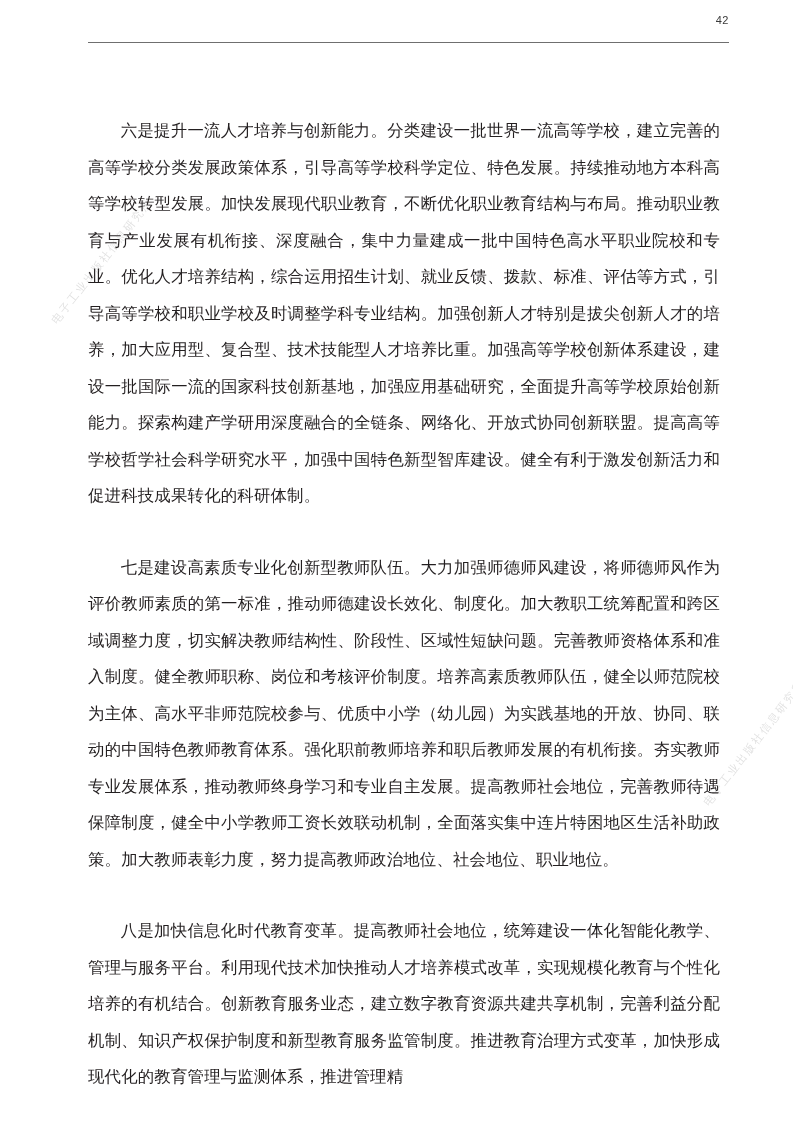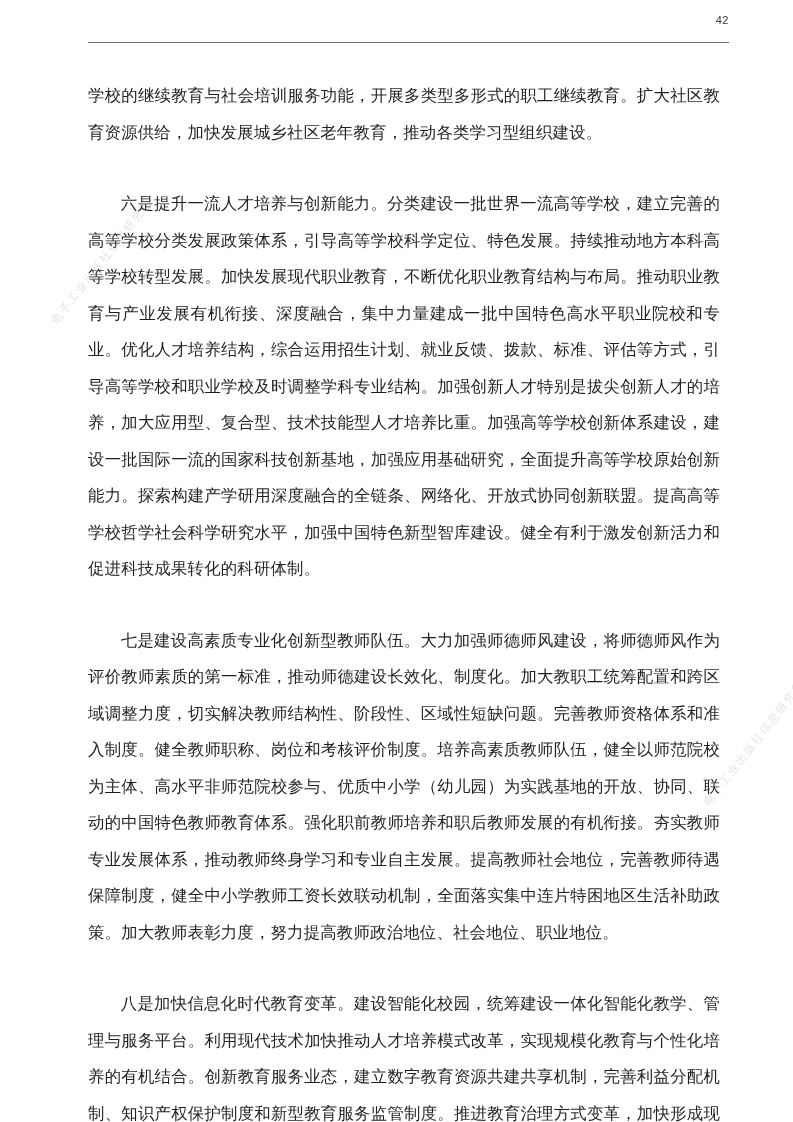--- a/index.html
+++ b/index.html
@@ -92,22 +92,21 @@
 </head>
 <body>
 
 <div class="page">
 
   <div class="page-number">42</div>
 
   <div class="header-rule"></div>
 
   <div class="content">
-    <p>学校的继续教育与社会培训服务功能，开展多类型多形式的职工继续教育。扩大社区教育资源供给，加快发展城乡社区老年教育，推动各类学习型组织建设。</p>
     <p class="indent">六是提升一流人才培养与创新能力。分类建设一批世界一流高等学校，建立完善的高等学校分类发展政策体系，引导高等学校科学定位、特色发展。持续推动地方本科高等学校转型发展。加快发展现代职业教育，不断优化职业教育结构与布局。推动职业教育与产业发展有机衔接、深度融合，集中力量建成一批中国特色高水平职业院校和专业。优化人才培养结构，综合运用招生计划、就业反馈、拨款、标准、评估等方式，引导高等学校和职业学校及时调整学科专业结构。加强创新人才特别是拔尖创新人才的培养，加大应用型、复合型、技术技能型人才培养比重。加强高等学校创新体系建设，建设一批国际一流的国家科技创新基地，加强应用基础研究，全面提升高等学校原始创新能力。探索构建产学研用深度融合的全链条、网络化、开放式协同创新联盟。提高高等学校哲学社会科学研究水平，加强中国特色新型智库建设。健全有利于激发创新活力和促进科技成果转化的科研体制。</p>
     <p class="indent">七是建设高素质专业化创新型教师队伍。大力加强师德师风建设，将师德师风作为评价教师素质的第一标准，推动师德建设长效化、制度化。加大教职工统筹配置和跨区域调整力度，切实解决教师结构性、阶段性、区域性短缺问题。完善教师资格体系和准入制度。健全教师职称、岗位和考核评价制度。培养高素质教师队伍，健全以师范院校为主体、高水平非师范院校参与、优质中小学（幼儿园）为实践基地的开放、协同、联动的中国特色教师教育体系。强化职前教师培养和职后教师发展的有机衔接。夯实教师专业发展体系，推动教师终身学习和专业自主发展。提高教师社会地位，完善教师待遇保障制度，健全中小学教师工资长效联动机制，全面落实集中连片特困地区生活补助政策。加大教师表彰力度，努力提高教师政治地位、社会地位、职业地位。</p>
-    <p class="indent">八是加快信息化时代教育变革。建设智能化校园，统筹建设一体化智能化教学、管理与服务平台。利用现代技术加快推动人才培养模式改革，实现规模化教育与个性化培养的有机结合。创新教育服务业态，建立数字教育资源共建共享机制，完善利益分配机制、知识产权保护制度和新型教育服务监管制度。推进教育治理方式变革，加快形成现代化的教育管理与监测体系，推进管理精</p>
+    <p class="indent">八是加快信息化时代教育变革。提高教师社会地位，统筹建设一体化智能化教学、管理与服务平台。利用现代技术加快推动人才培养模式改革，实现规模化教育与个性化培养的有机结合。创新教育服务业态，建立数字教育资源共建共享机制，完善利益分配机制、知识产权保护制度和新型教育服务监管制度。推进教育治理方式变革，加快形成现代化的教育管理与监测体系，推进管理精</p>
   </div>
 
   <div class="watermark wm-left">电子工业出版社信息研究所</div>
   <div class="watermark wm-right">电子工业出版社信息研究所</div>
 
 </div>
 
 </body></html>

